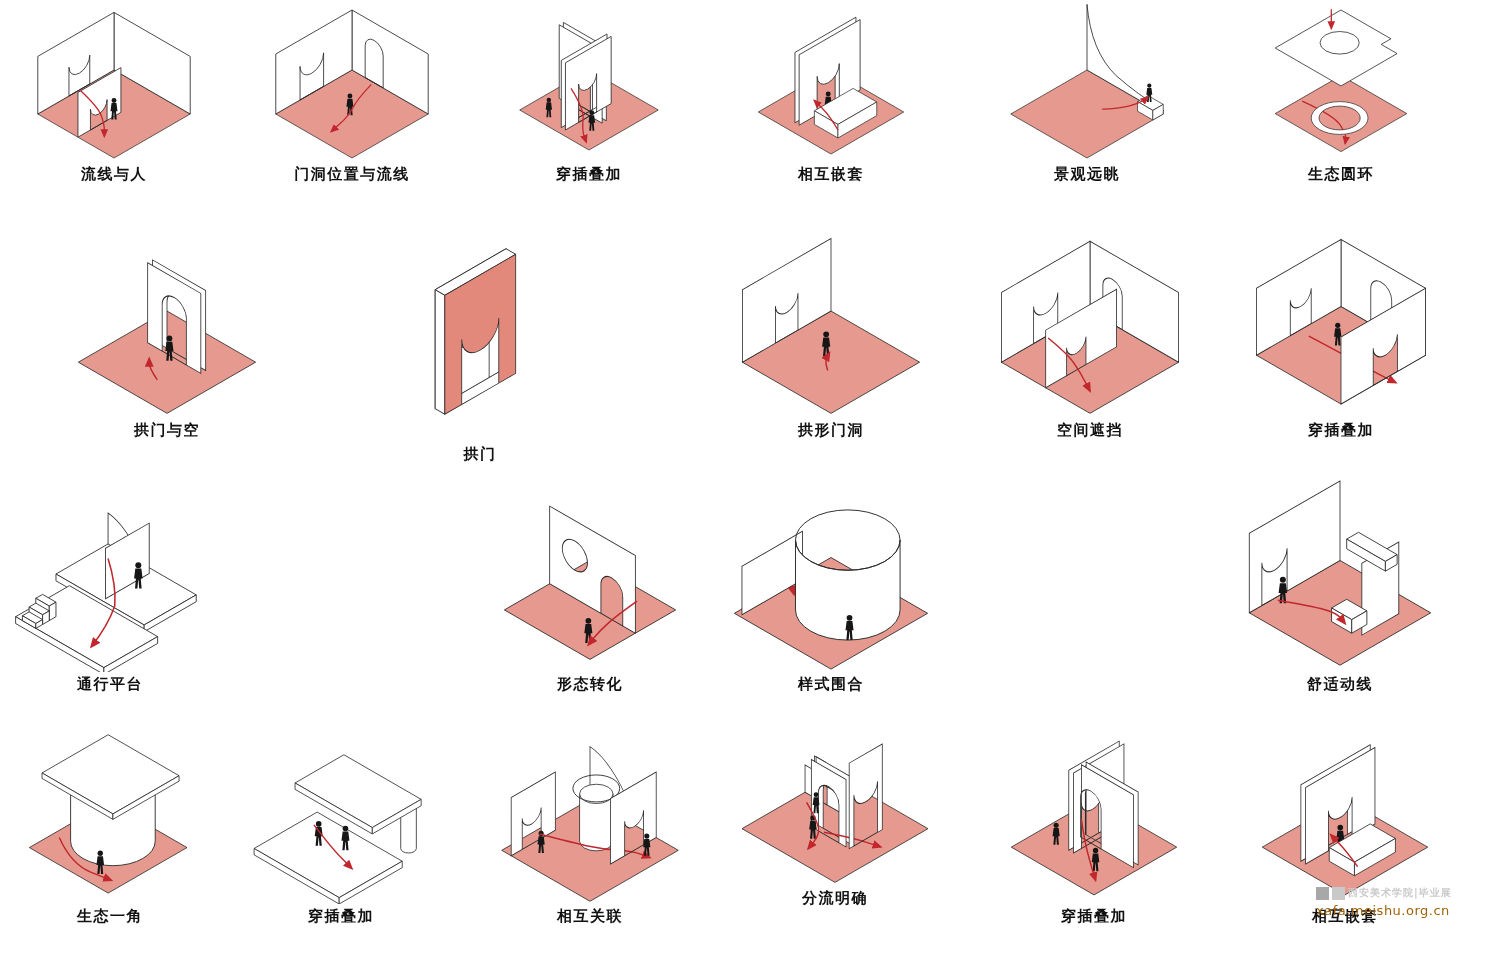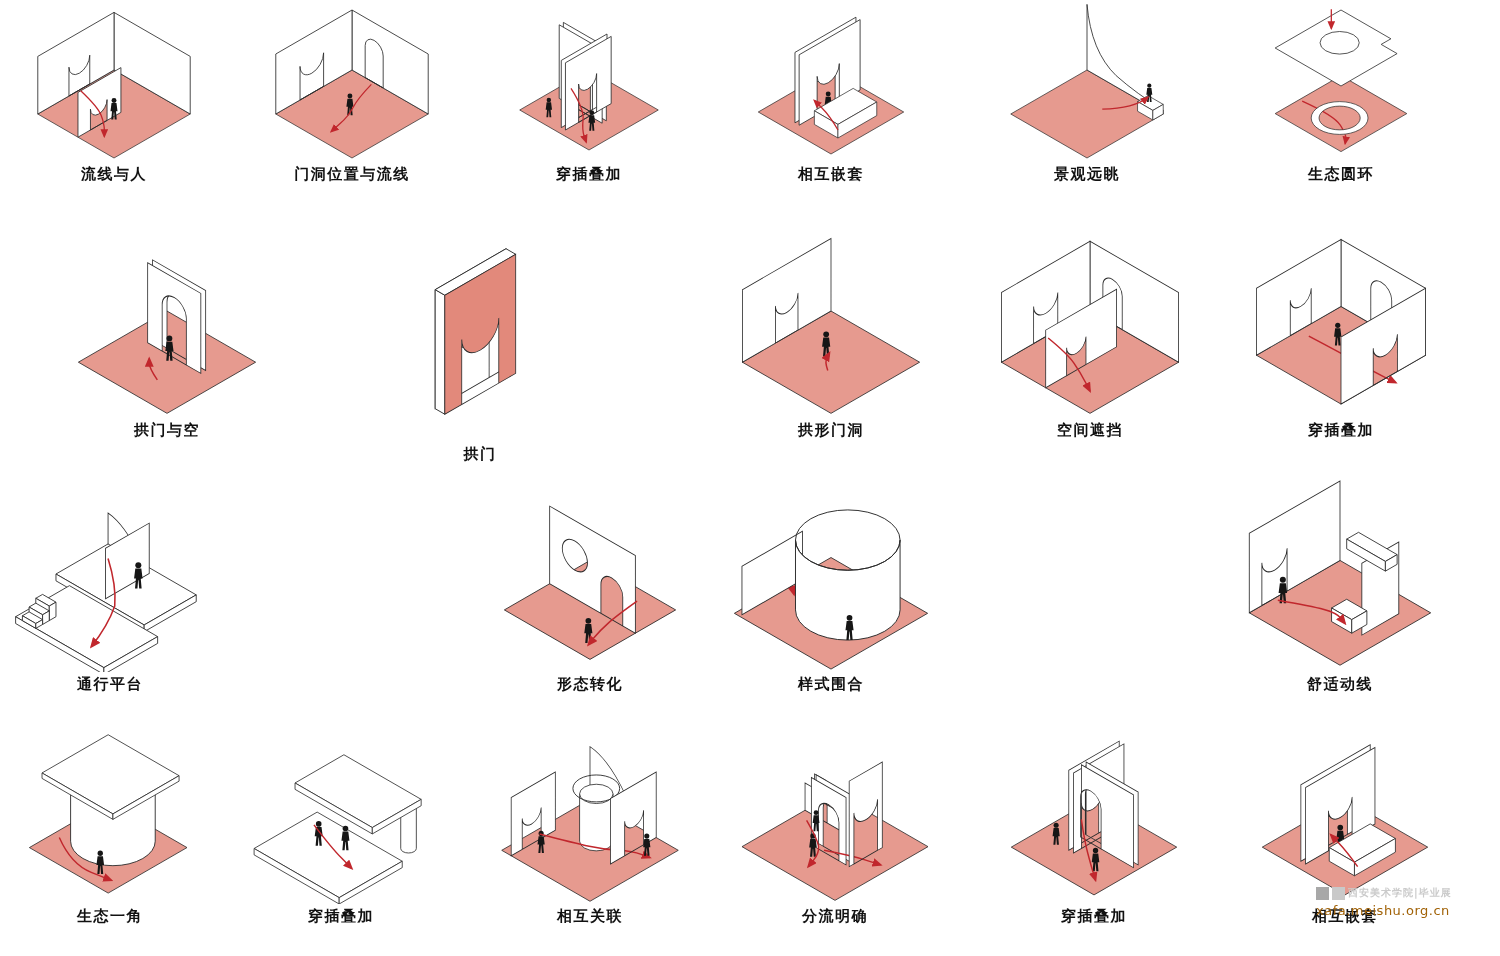--- a/index.html
+++ b/index.html
@@ -319,21 +319,21 @@
         <ellipse cx="126.9" cy="73.0" rx="25.7" ry="14.8" fill="none" stroke="#2b2b2b" stroke-width="1"></ellipse>
         <use href="#psn" transform="translate(66.3,144.0) scale(0.9,0.9)"></use>
         <path d="M64.6,123.0 Q102.7,133.0 119.1,136.5 Q135.6,140.0 151.2,141.0 Q166.8,142.0 176.3,145.5 L185.8,149.0" fill="none" stroke="#c1272d" stroke-width="1.6" marker-end="url(#arw)"></path>
         <g transform="matrix(-0.8660254,0.5,0,1,192.75,127.00)">
           <path d="M0,0 L0,-72 L58,-72 L58,0 Z M16,0 L16,-38 A12,12 0 0 0 40,-38 L40,0 Z" fill="#ffffff" fill-rule="evenodd" stroke="#2b2b2b" stroke-width="1"></path>
         </g>
         <use href="#psn" transform="translate(182.4,147.0) scale(0.9,0.9)"></use>
       </svg>
       <figcaption class="cap">相互关联</figcaption>
     </figure>
-    <figure class="cell" style="left: 715px; top: 722px; text-align: right;">
+    <figure class="cell" style="left: 715px; top: 704px; text-align: right;">
       <svg width="240" height="182" viewBox="0 0 240 200">
         <polygon points="120.0,78.0 222.2,137.0 120.0,196.0 17.8,137.0" fill="#e69a8f" stroke="#2b2b2b" stroke-width="0.9"></polygon>
         <g transform="matrix(0.8660254,0.5,0,1,87.09,97.00)">
           <path d="M0,0 L0,-30 L12,-30 L12,-46 L26,-46 L26,-20 L44,-20 L44,0 Z M12,0 L12,-18 A8,8 0 0 1 28,-18 L28,0 Z" fill="#ffffff" fill-rule="evenodd" stroke="#2b2b2b" stroke-width="1"></path>
         </g>
         <g transform="matrix(0.8660254,0.5,0,1,62.84,111.00)">
           <path d="M42,0 L42,-74 L86,-74 L86,0 Z M51,0 L51,-42 A13,13 0 0 1 77,-42 L77,0 Z" fill="#ffffff" fill-rule="evenodd" stroke="#2b2b2b" stroke-width="1"></path>
         </g>
         <g transform="matrix(0.8660254,0.5,0,1,57.65,114.00)">
           <path d="M42,0 L42,-74 L86,-74 L86,0 Z M51,0 L51,-42 A13,13 0 0 1 77,-42 L77,0 Z" fill="#ffffff" fill-rule="evenodd" stroke="#2b2b2b" stroke-width="1"></path>

